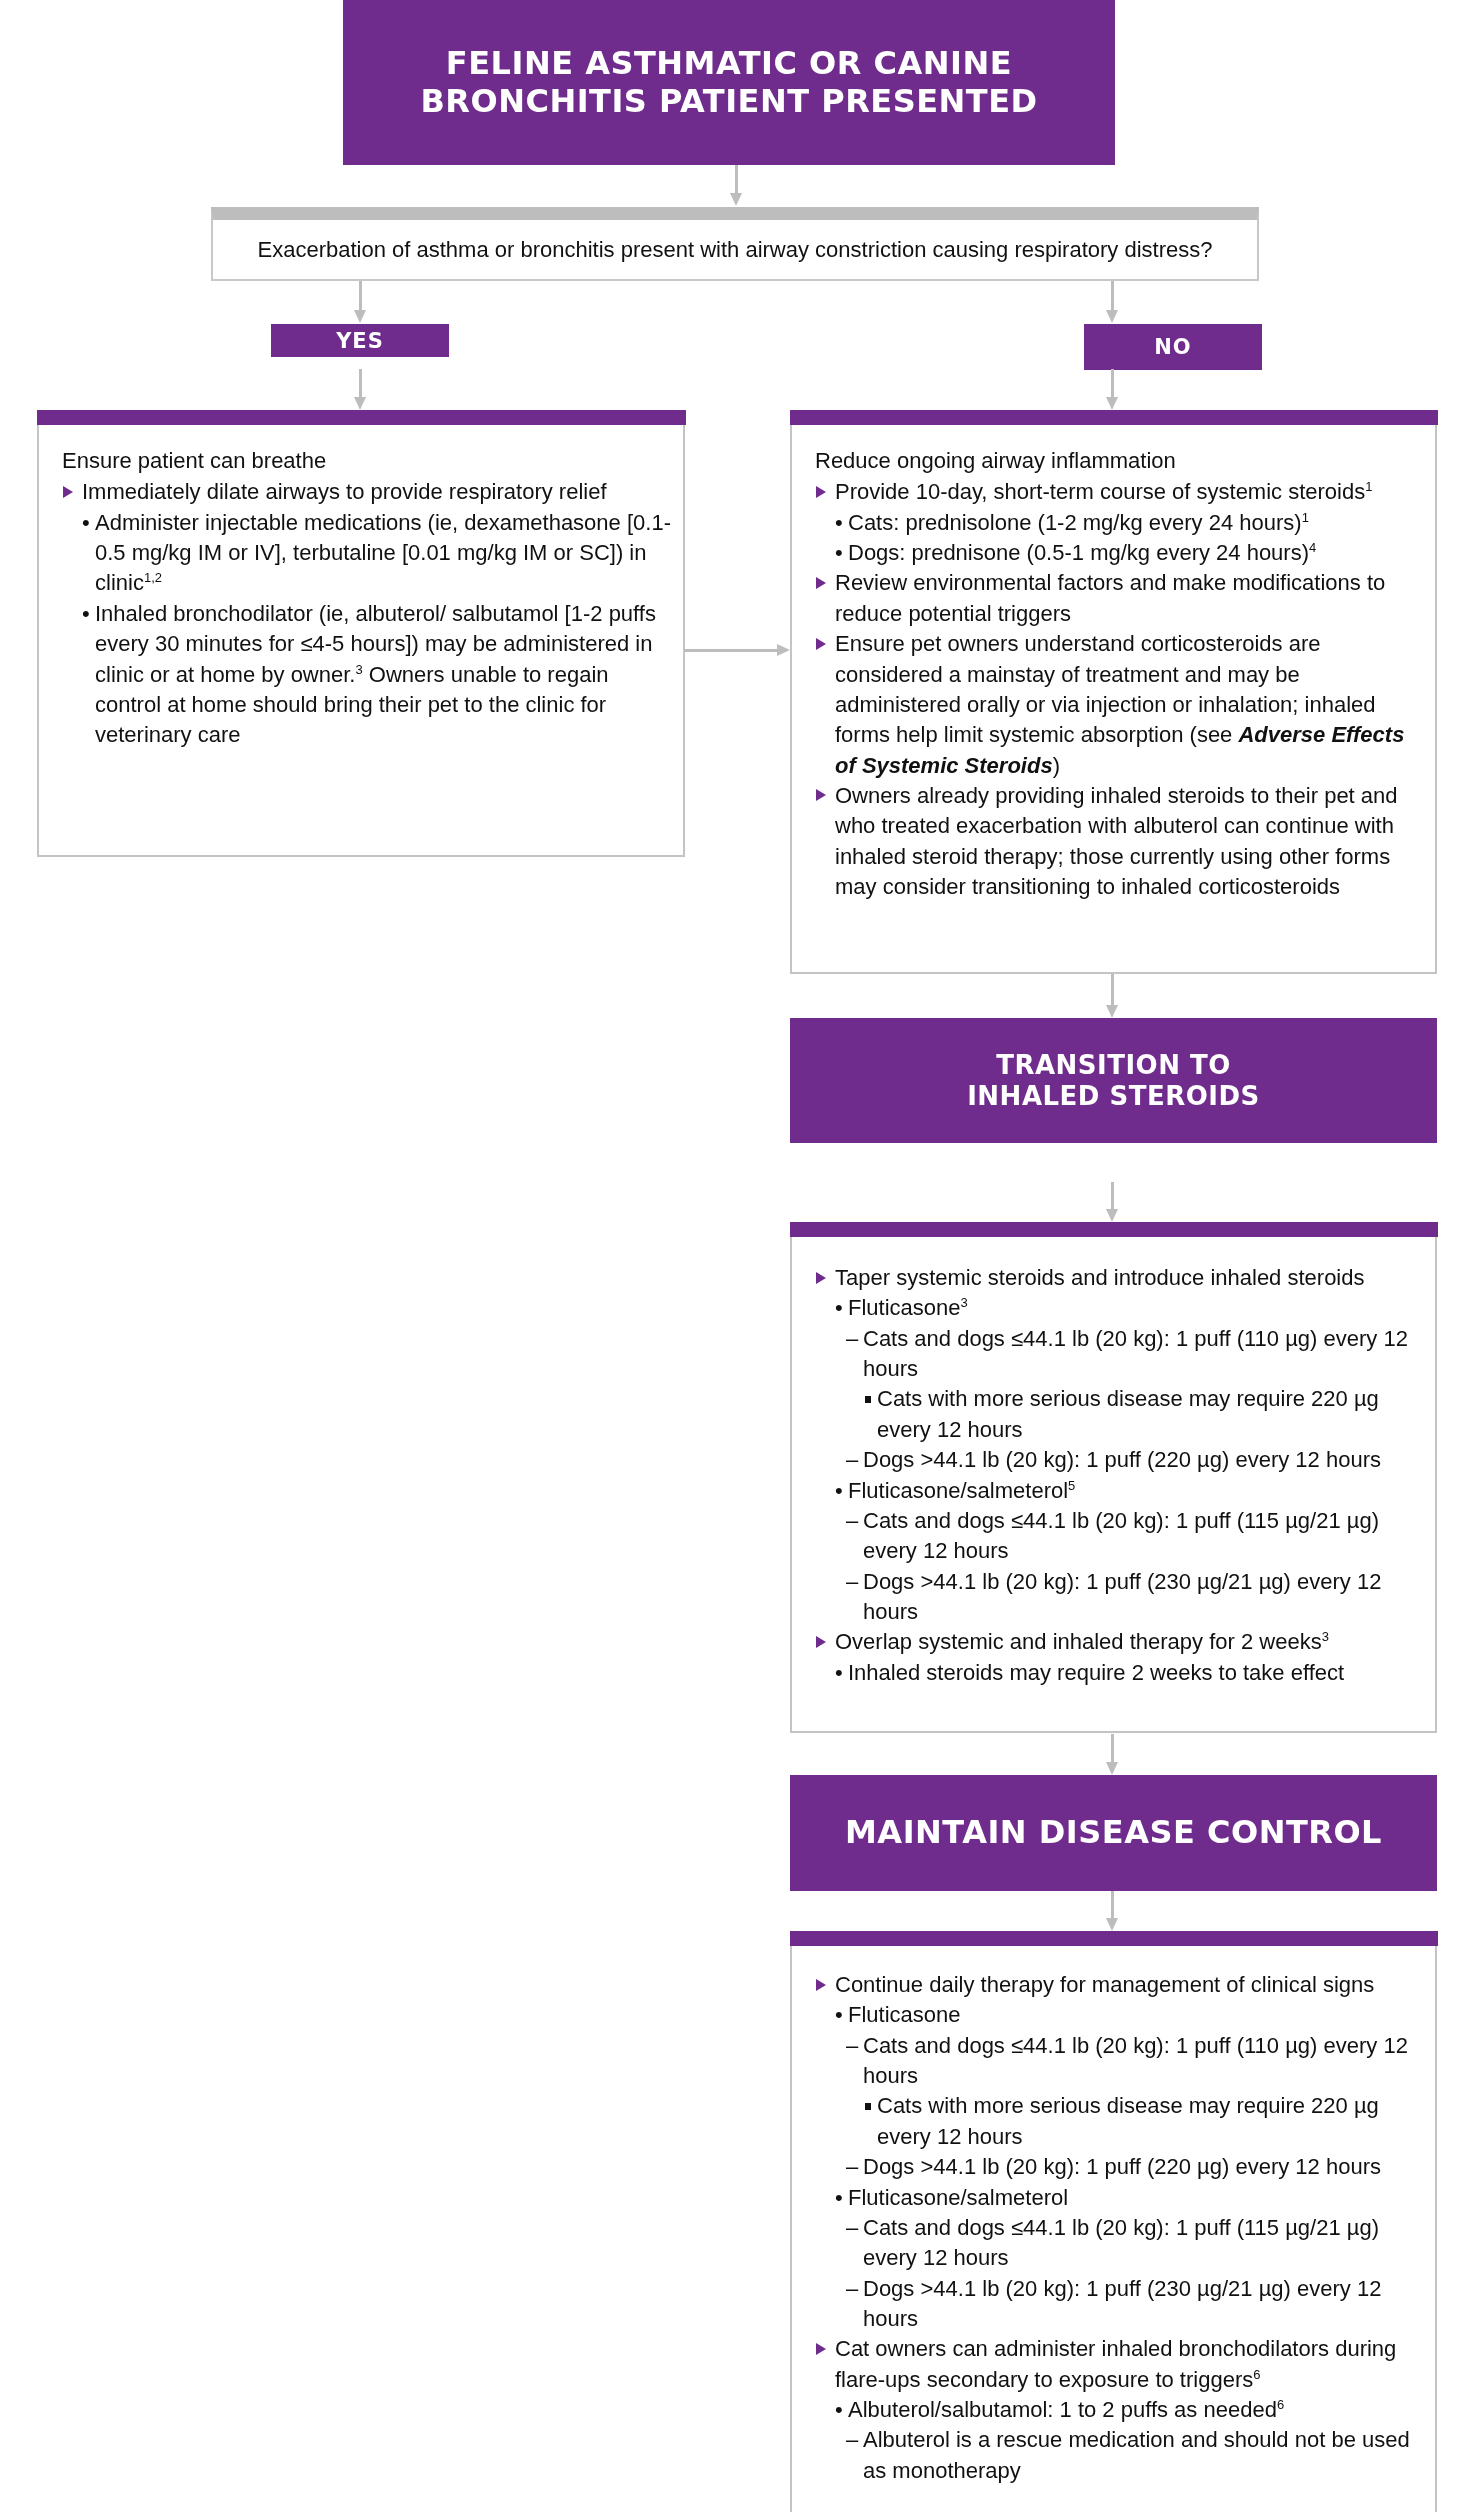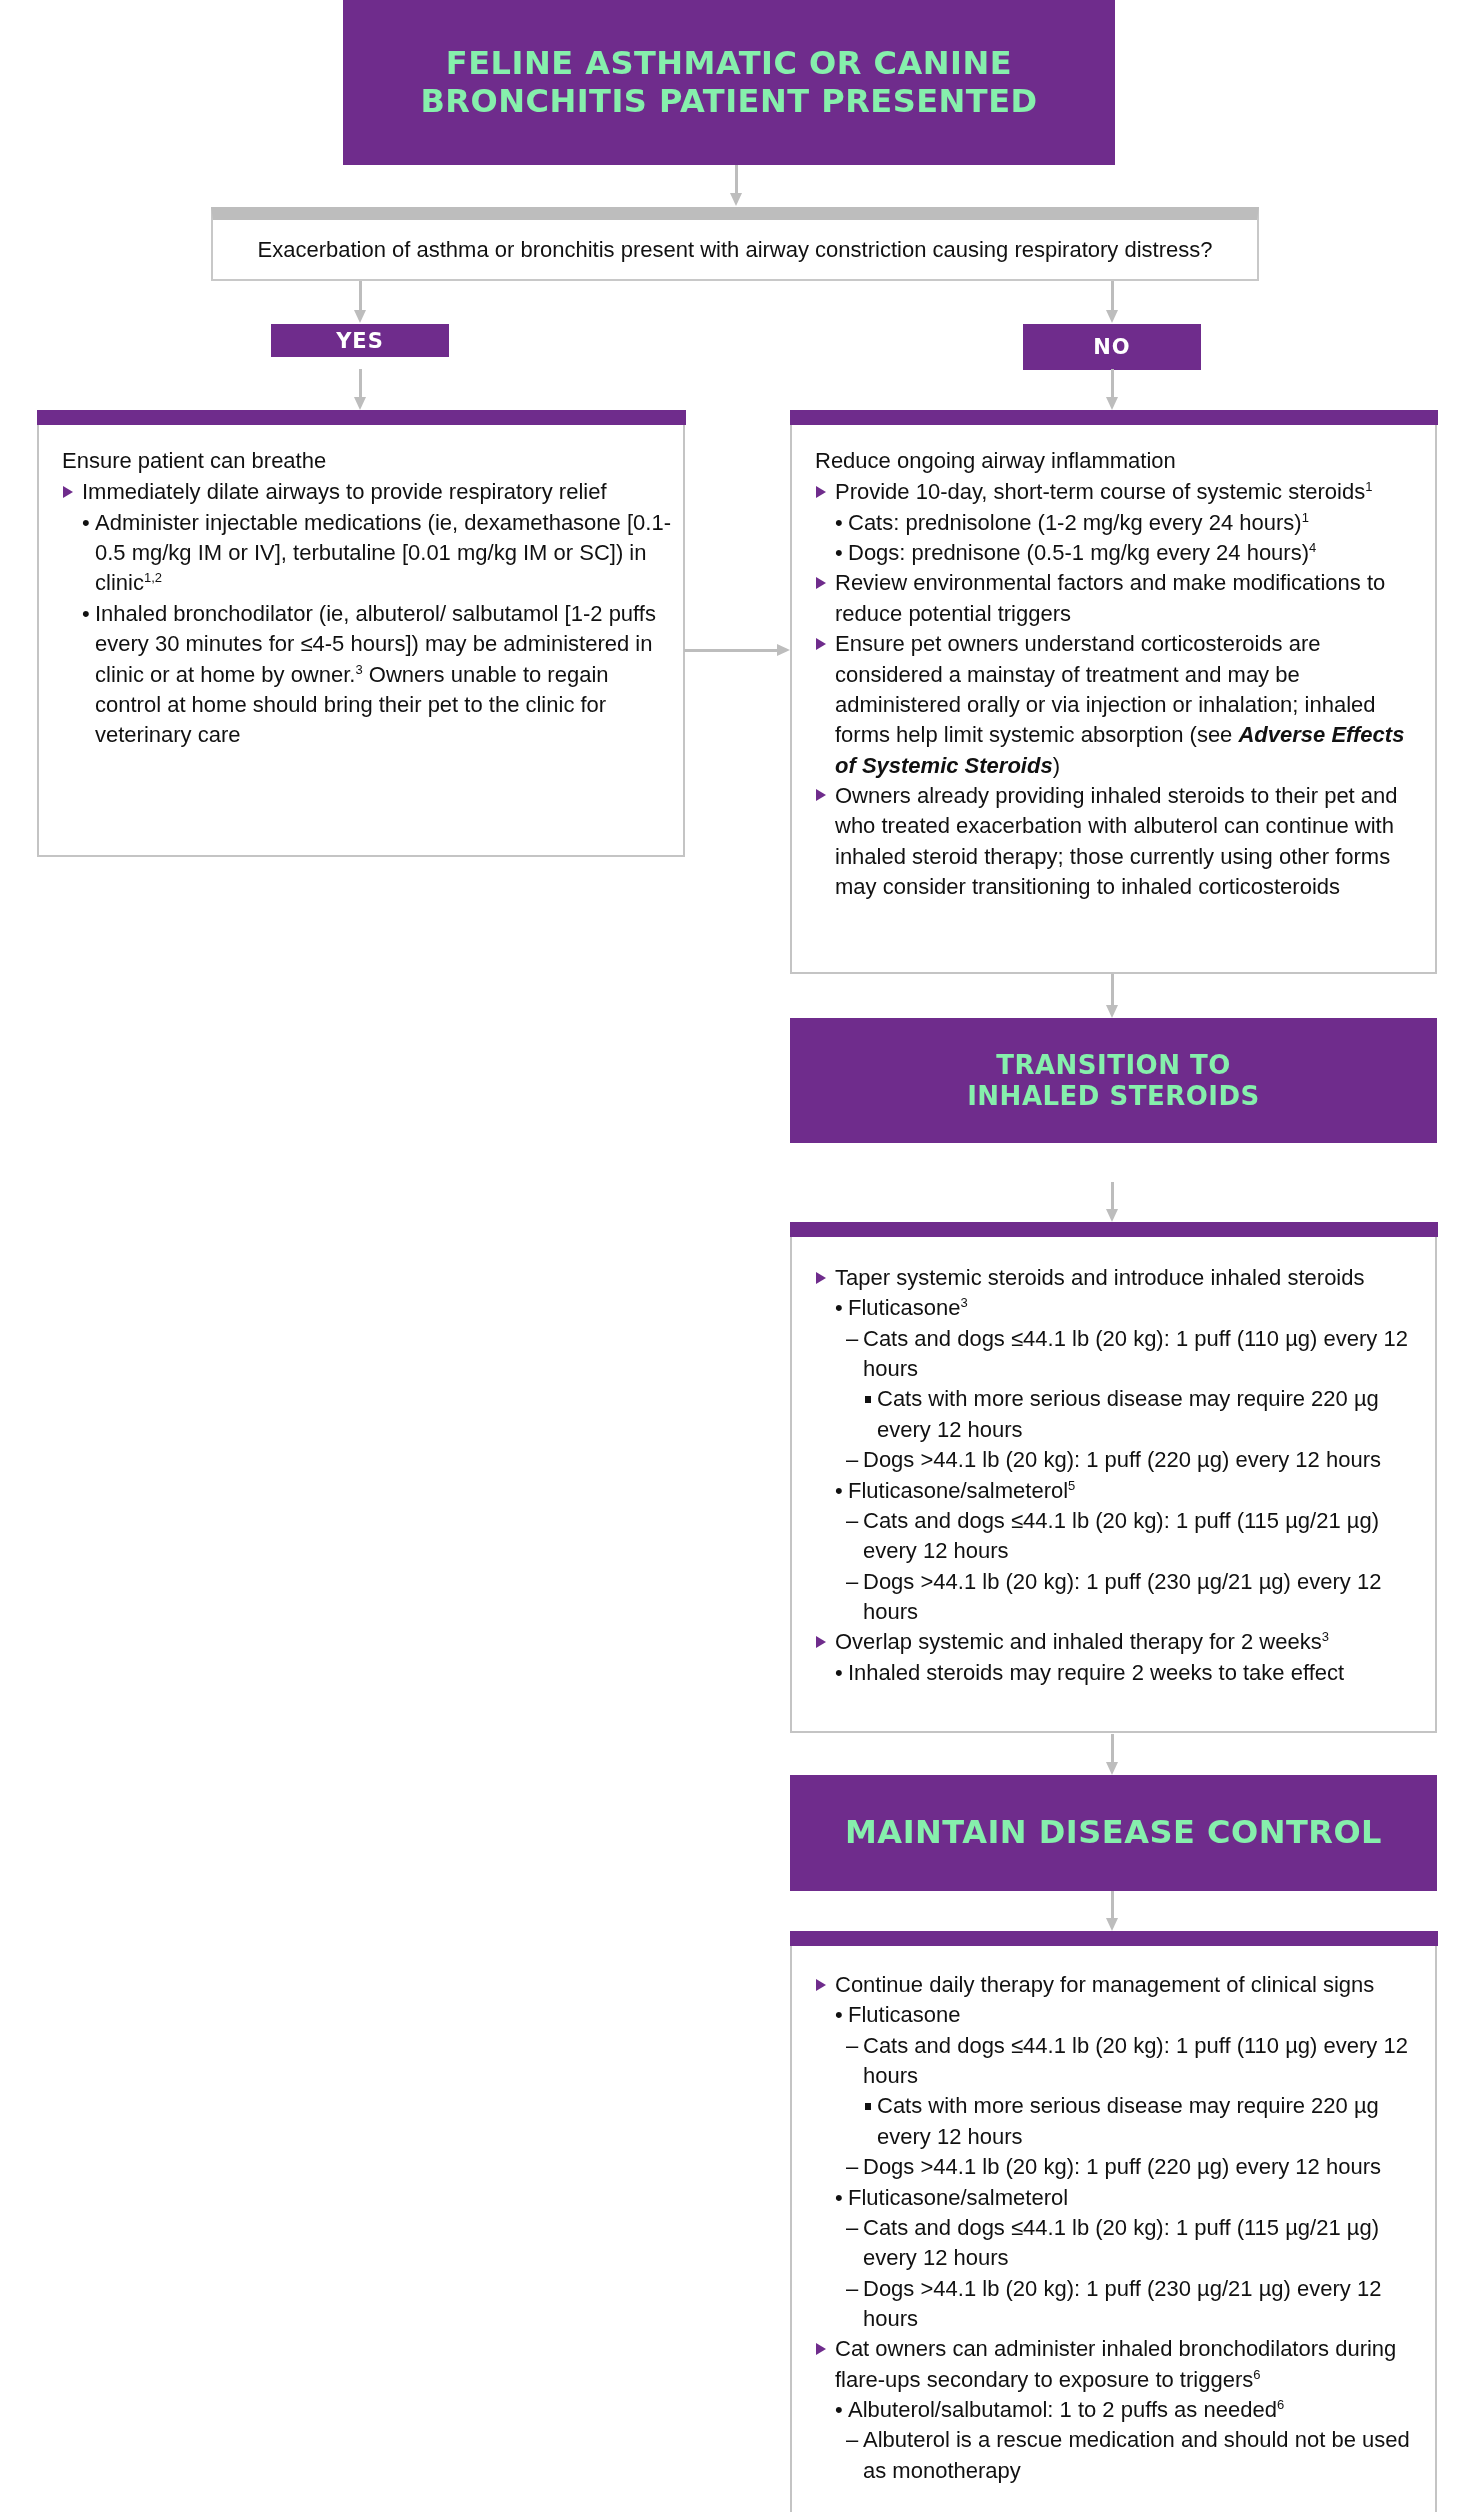--- a/index.html
+++ b/index.html
@@ -4,21 +4,21 @@
 <style>
   * { box-sizing: border-box; margin: 0; padding: 0; }
   html, body { width: 1466px; height: 2744px; background: #ffffff; overflow: hidden; }
   body { position: relative; font-family: "Liberation Sans", "DejaVu Sans", sans-serif; color: #111; }
 
   .abs { position: absolute; }
   .purple { background: #6f2c8c; }
 
   .title-box {
     display: flex; align-items: center; justify-content: center; text-align: center;
-    color: #86efac; font-weight: bold; letter-spacing: 0.5px;
+    color: #ffffff; font-weight: bold; letter-spacing: 0.5px;
     font-family: "DejaVu Sans", "Liberation Sans", sans-serif;
   }
   .title-box .t { white-space: pre-line; line-height: 1.18; }
 
   .question {
     border: 2.5px solid #c8c8c8; border-top: 13px solid #bdbdbd; background: #fff;
     display: flex; align-items: center; justify-content: center;
     font-size: 22px; color: #111;
   }
 
@@ -66,21 +66,21 @@
 </div>
 
 <div class="vline" style="left:359px; top:281px; height:31px;"></div>
 <div class="arrow-down" style="left:354px; top:310px;"></div>
 <div class="vline" style="left:1111px; top:281px; height:31px;"></div>
 <div class="arrow-down" style="left:1106px; top:310px;"></div>
 
 <div class="abs purple yn" style="left:271px; top:324px; width:178px; height:33px;">
   <span>YES</span>
 </div>
-<div class="abs purple yn" style="left:1023px; top:324px; width:178px; height:46px;">
+<div class="abs purple yn" style="left:1084px; top:324px; width:178px; height:46px;">
   <span>NO</span>
 </div>
 
 <div class="vline" style="left:359px; top:369px; height:28px;"></div>
 <div class="arrow-down" style="left:354px; top:397px;"></div>
 <div class="vline" style="left:1111px; top:369px; height:28px;"></div>
 <div class="arrow-down" style="left:1106px; top:397px;"></div>
 
 <div class="abs card" style="left:37px; top:410px; width:648px; height:447px;">
   <div class="bar"></div>

